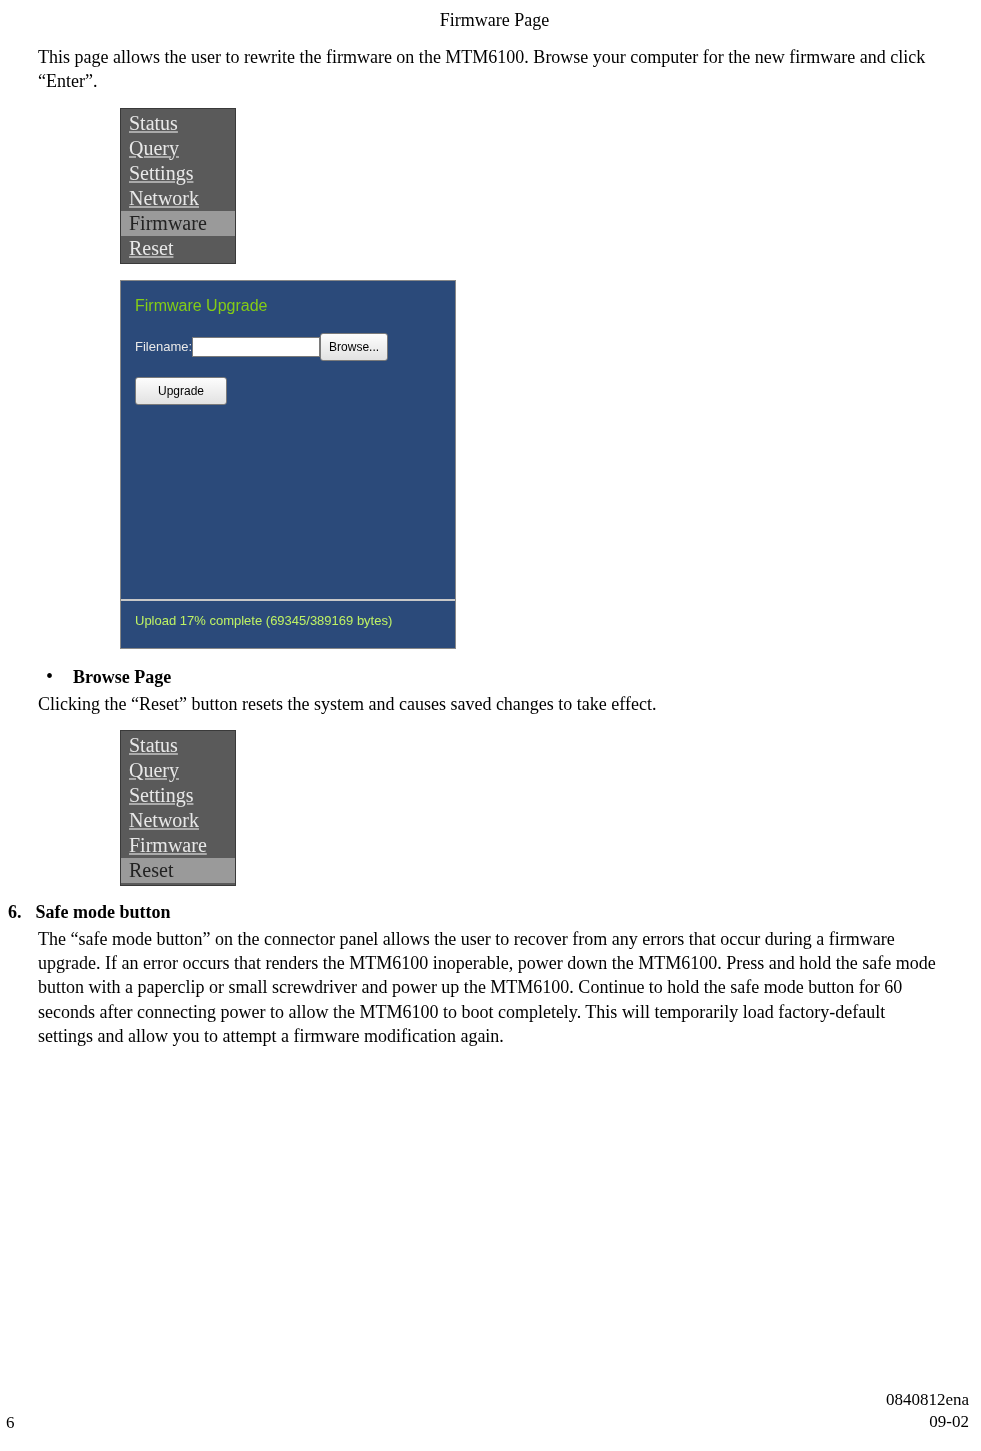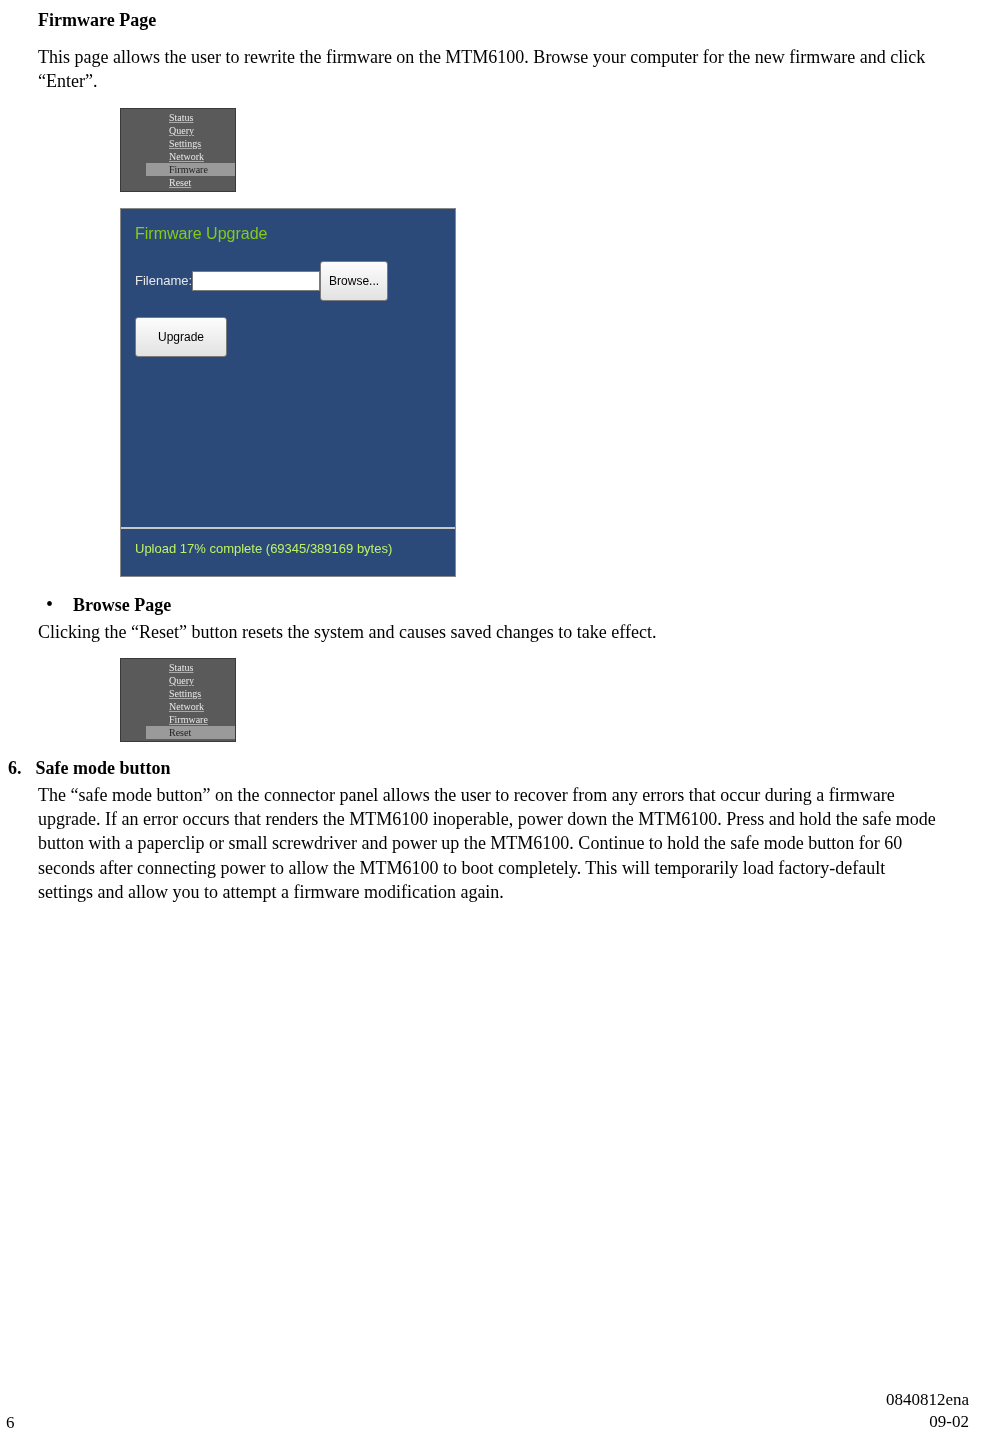--- a/index.html
+++ b/index.html
@@ -7,46 +7,45 @@
       font-family: "Times New Roman", Times, serif;
       font-size: 18px;
       color: #000;
       background: #fff;
       width: 981px;
       height: 1451px;
       position: relative;
       padding: 10px 0 0 0;
     }
     .content { padding-left: 38px; padding-right: 30px; }
-    .heading { font-weight: bold; font-size: 18px; margin-bottom: 14px; }
+    .heading { font-weight: normal; font-size: 18px; margin-bottom: 14px; text-align: center; }
     .body-text { font-size: 18px; line-height: 1.35; margin-bottom: 14px; max-width: 900px; }
     .bullet-row { display: flex; align-items: baseline; gap: 20px; margin-bottom: 4px; }
     .bullet-dot { font-size: 20px; margin-left: 8px;}
     .bullet-label { font-weight: bold; }
     .numbered-row { display: flex; align-items: baseline; gap: 14px; margin-left: -30px; margin-bottom: 4px; }
     .num { font-weight: bold; }
     .num-label { font-weight: bold; }
     .screenshot-wrap { margin-left: 82px; margin-top: 6px; margin-bottom: 16px; }
 
     
     .nav-menu {
       width: 116px;
       background: #5a5a5a;
       border: 1px solid #3a3a3a;
       padding: 2px 0;
       font-family: Georgia, "Times New Roman", serif;
     }
     .nav-item {
       color: #e8e8e8;
-      font-size: 10px;
-      padding: 1px 23px;
+      font-size: 20px;
+      padding: 1px 8px;
       text-decoration: underline;
       text-decoration-color: #aaa;
       cursor: pointer;
-      margin-left: 25px;
     }
     .nav-item.selected {
       background: #9a9a9a;
       color: #222;
       text-decoration: none;
     }
 
     
     .fw-panel {
       width: 336px;
@@ -58,21 +57,21 @@
     .fw-main { padding: 16px 14px 10px 14px; height: 318px; }
     .fw-title { font-size: 16px; margin-bottom: 18px; color:#84cc16; }
     .fw-row { display: flex; align-items: center; margin-bottom: 16px; }
     .fw-label { font-size: 13px; color:#e8e8e8;}
     .fw-input { width: 128px; height: 20px; border:1px solid #7a7a7a; background:#fff; font-size:12px; padding:0 3px; color:#000;}
     .win-btn {
       background: linear-gradient(#fdfdfd,#e2e2e2);
       border: 1px solid #7a7a7a;
       border-radius: 3px;
       font-size: 12px;
-      height: 40px;
+      height: 28px;
       padding: 0 8px;
       color: #000;
       cursor: pointer;
       font-family: Tahoma, Arial, sans-serif;
     }
     .fw-status-bar {
       border-top: 2px solid #c8c8c8;
       background: #2b4a7a;
       padding: 12px 14px 20px 14px;
       font-size: 13px;

